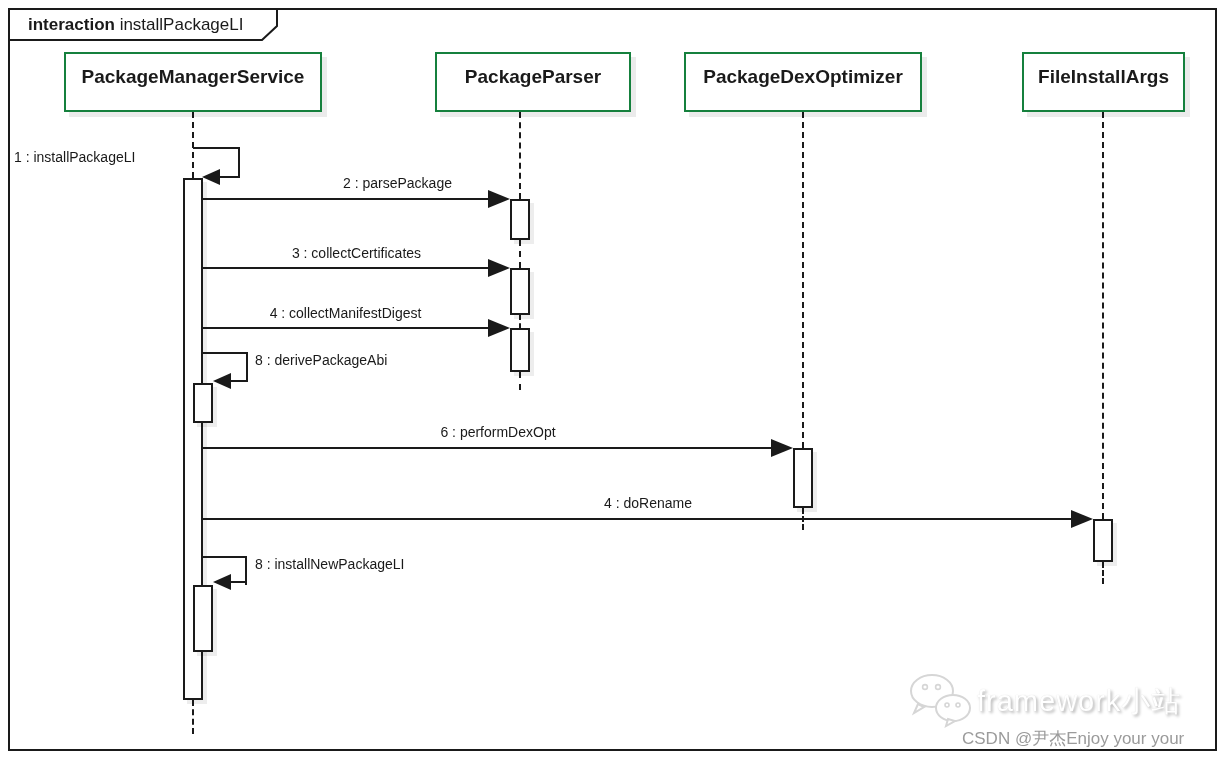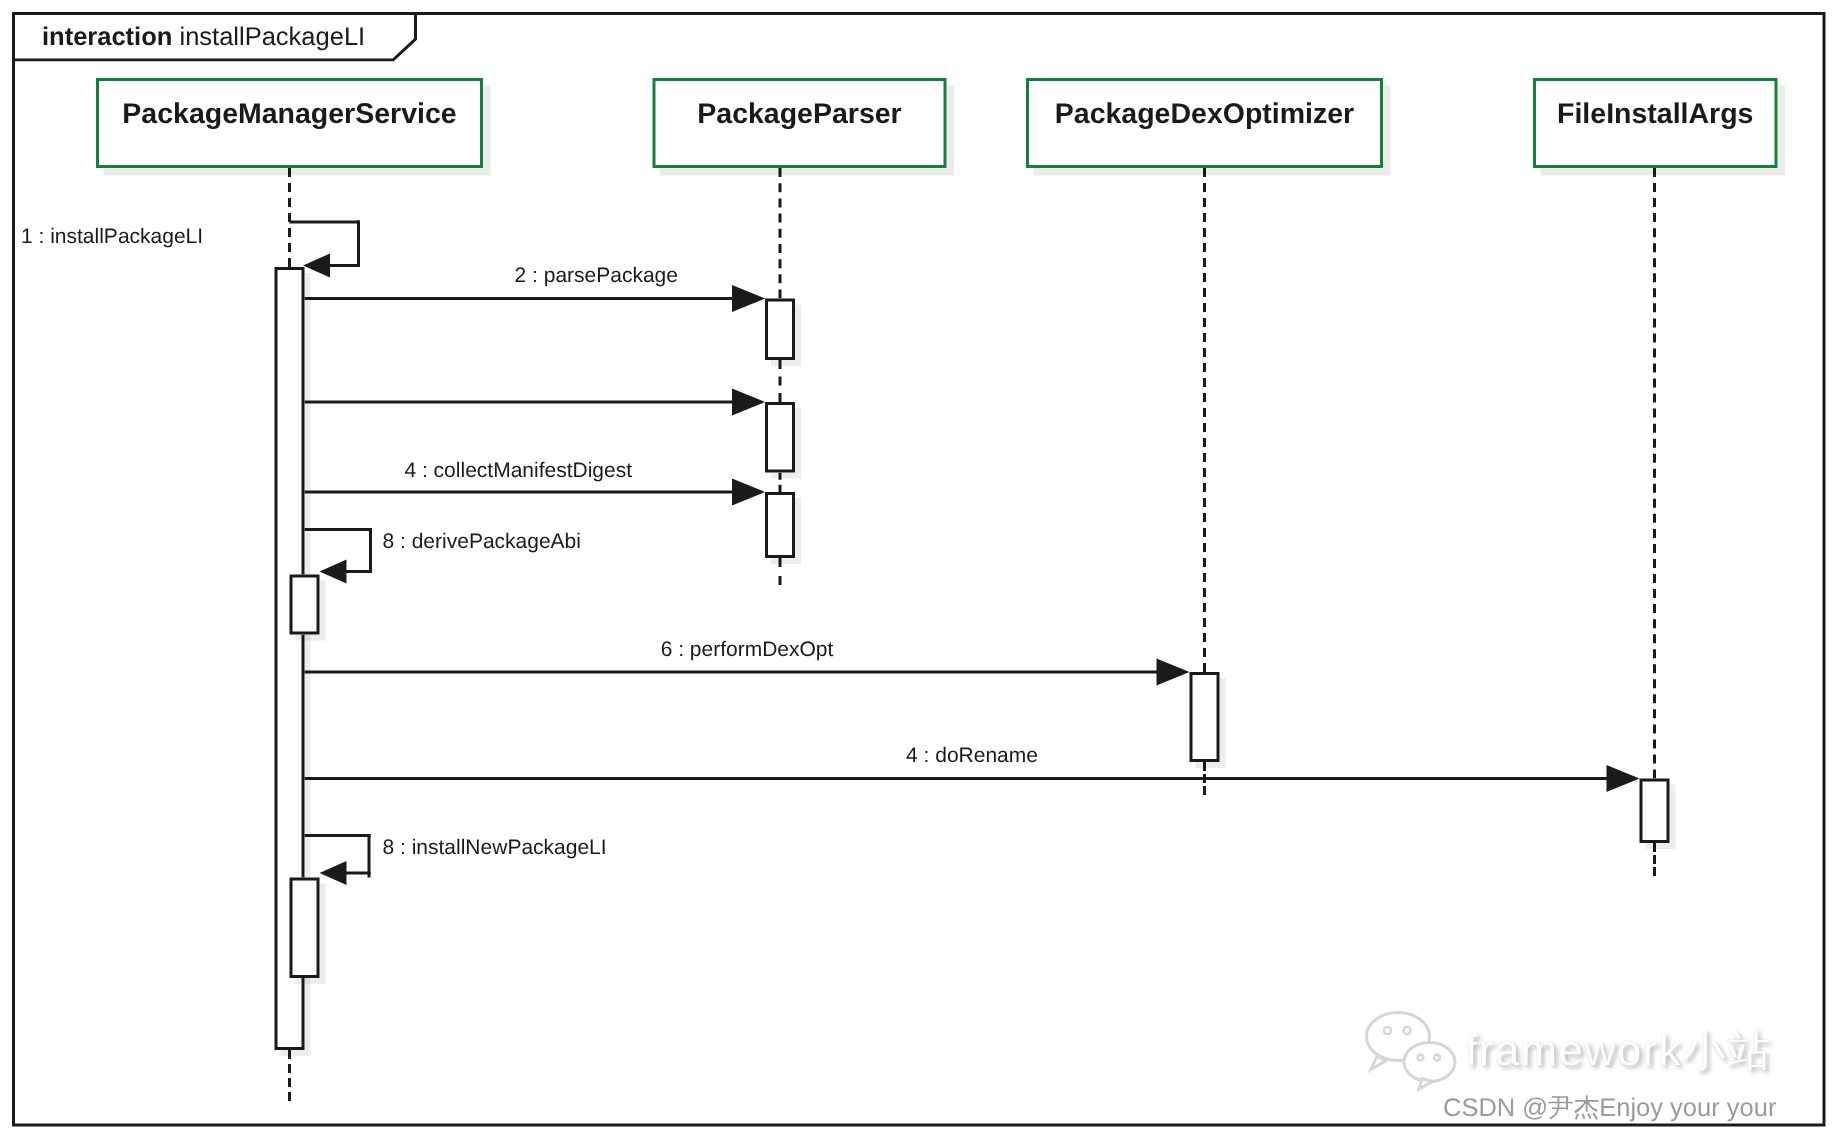--- a/index.html
+++ b/index.html
@@ -98,20 +98,21 @@
   <div class="abs bar" style="left:510px;top:199px;height:41px;"></div>
   <div class="abs bar" style="left:510px;top:268px;height:47px;"></div>
   <div class="abs bar" style="left:510px;top:328px;height:44px;"></div>
   <div class="abs bar" style="left:793px;top:448px;height:60px;"></div>
   <div class="abs bar" style="left:1093px;top:519px;height:43px;"></div>
 
   <div class="abs mlabel mcenter" style="left:212px;top:172px;width:307px;margin-left:32px;">2 : parsePackage</div>
   <div class="abs hline" style="left:203px;top:198px;width:287px;"></div>
   <div class="abs arr-r" style="left:488px;top:190px;"></div>
 
+  <div class="abs mlabel mcenter" style="left:203px;top:242px;width:307px;">3 : collectCertificates</div>
   <div class="abs hline" style="left:203px;top:267px;width:287px;"></div>
   <div class="abs arr-r" style="left:488px;top:259px;"></div>
 
   <div class="abs mlabel mcenter" style="left:192px;top:302px;width:307px;">4 : collectManifestDigest</div>
   <div class="abs hline" style="left:203px;top:327px;width:287px;"></div>
   <div class="abs arr-r" style="left:488px;top:319px;"></div>
 
   <div class="abs mlabel" style="left:255px;top:349px;">8 : derivePackageAbi</div>
   <div class="abs hline" style="left:203px;top:352px;width:45px;"></div>
   <div class="abs vline" style="left:246px;top:352px;height:30px;"></div>

